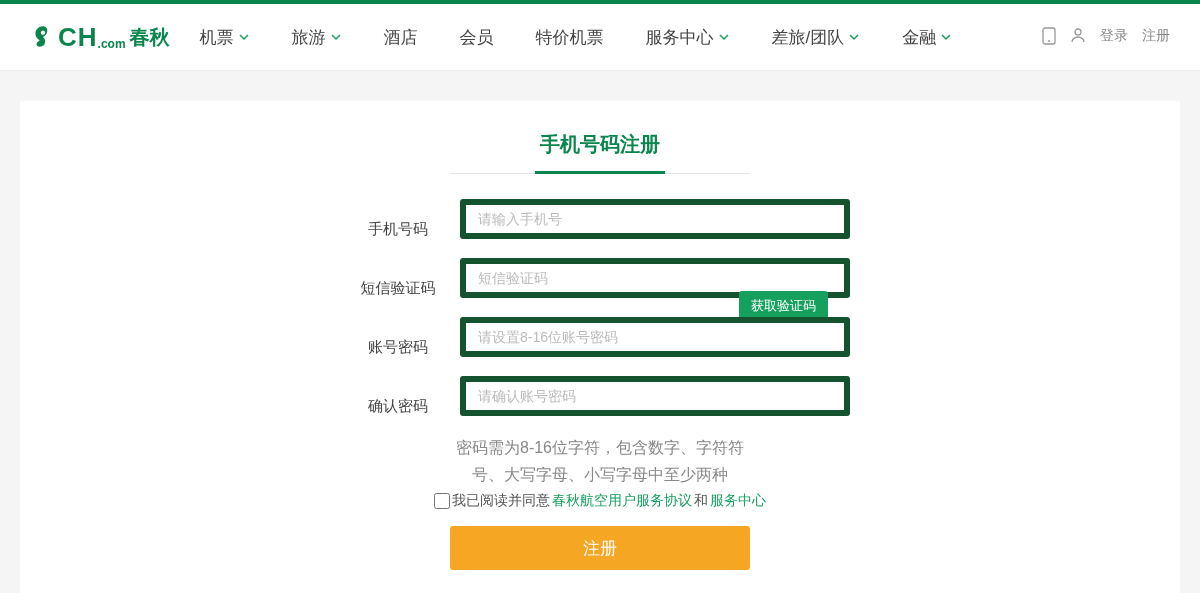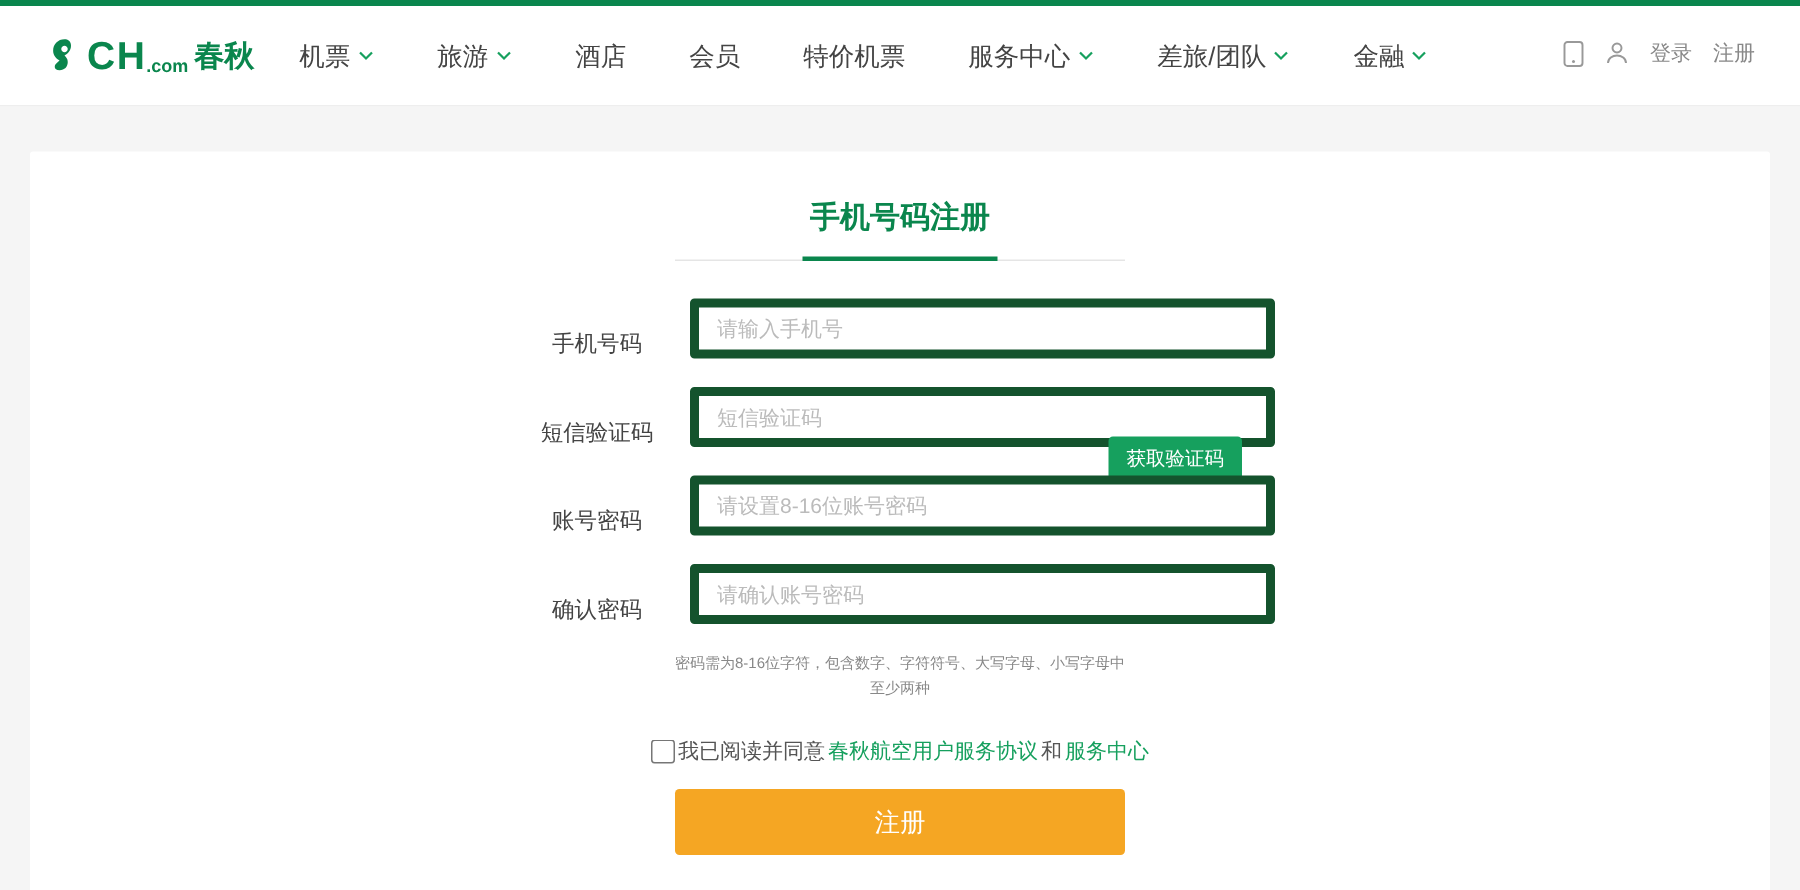--- a/index.html
+++ b/index.html
@@ -25,21 +25,21 @@
 
 
 .form { width: 500px; margin: 24px auto 0; }
 .row { display: flex; align-items: center; margin-bottom: 18px; }
 .label { width: 110px; text-align: center; color: #444; font-size: 15px; padding-right: 14px; margin-top: 22px; }
 .field { flex: 1; position: relative; }
 .field input { width: 100%; height: 40px; border: 6px solid #14532d; border-radius: 3px; padding: 0 12px; font-size: 14px; color: #333; outline: none; }
 .field input::placeholder { color: #bbb; }
 .get-code { position: absolute; right: 22px; top: 5px; height: 30px; padding: 0 12px; background: #16a05e; color: #fff; border: none; border-radius: 3px; font-size: 13px; cursor: pointer; margin-top: 28px; }
 
-.hint { width: 300px; margin: 0 auto 24px; text-align: center; color: #888; font-size: 10px; line-height: 1.7; }
+.hint { width: 300px; margin: 0 auto 4px; text-align: center; color: #888; font-size: 16px; line-height: 1.7; }
 
 .agree { display: flex; justify-content: center; align-items: center; gap: 2px; font-size: 14px; margin-bottom: 16px; }
 .agree input[type=checkbox] { width: 16px; height: 16px; cursor: pointer; }
 .agree .txt { color: #555; }
 .agree .lnk { color: #16a05e; cursor: pointer; }
 
 .submit { display: block; width: 300px; height: 44px; margin: 0 auto; background: #f5a623; color: #fff; border: none; border-radius: 3px; font-size: 17px; cursor: pointer; }
 
 .chev svg { display: block; }
 </style>

